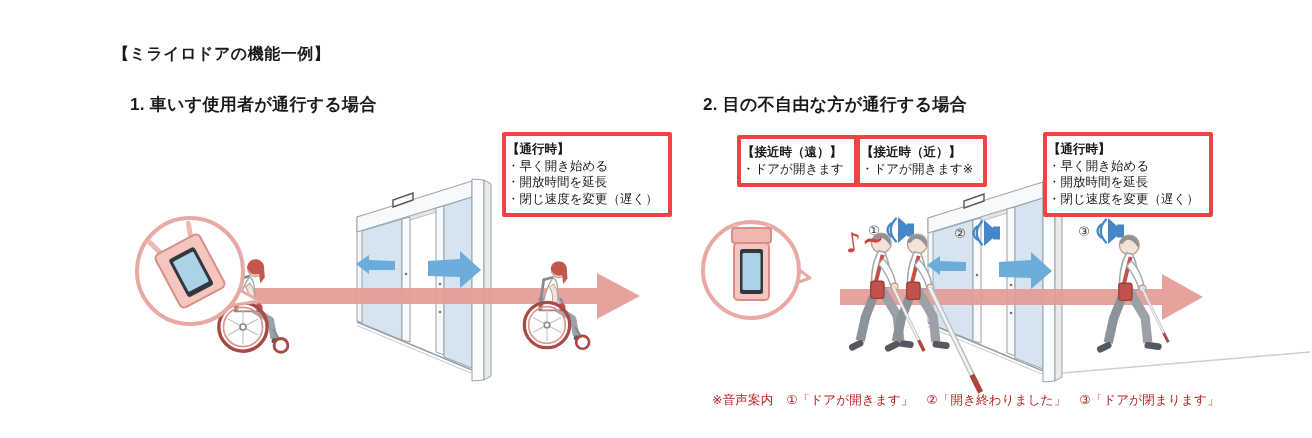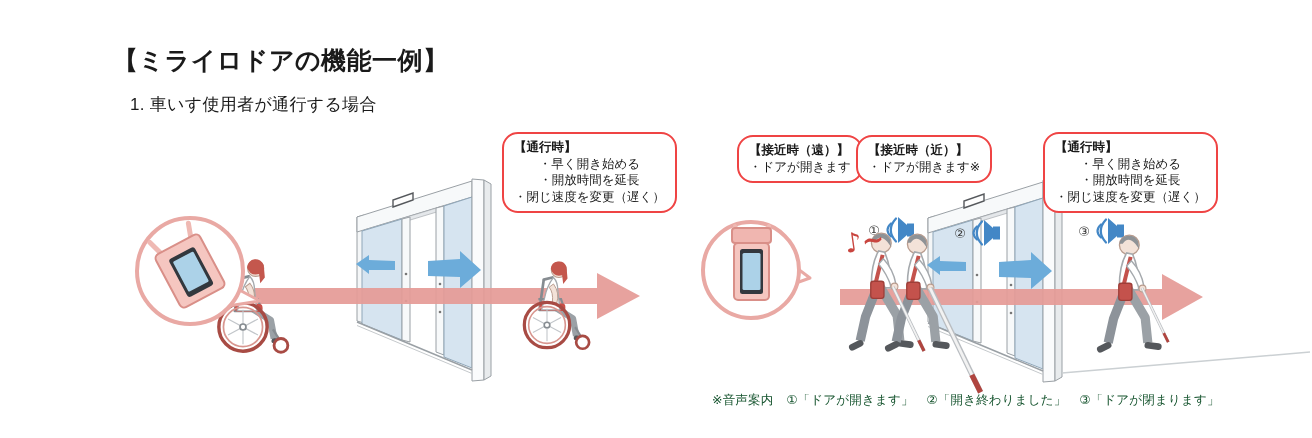--- a/index.html
+++ b/index.html
@@ -3,55 +3,56 @@
 <meta charset="utf-8">
 <style>
   html,body { margin:0; padding:0; background:#ffffff; }
   .canvas {
     position:relative; width:1312px; height:438px; background:#ffffff;
     font-family:"Liberation Sans","DejaVu Sans",sans-serif; color:#1a1a1a;
     overflow:hidden;
   }
   .page-title {
     position:absolute; left:113px; top:44px;
-    font-size:25px; font-weight:bold; letter-spacing:0.5px;
+    font-size:16px; font-weight:bold; letter-spacing:0.5px;
   }
   .sec-heading {
-    position:absolute; font-size:17px; font-weight:normal; letter-spacing:0.3px;
+    position:absolute; font-size:17px; font-weight:bold; letter-spacing:0.3px;
   }
   #sec1-heading { left:130px; top:93px; }
   #sec2-heading { left:703px; top:93px; }
   .callout {
     position:absolute; z-index:3; background:#ffffff;
-    border:2px solid #ef4444; border-radius:16px;
-    padding:5px 10px 6px 10px; width:max-content;
+    border:4px solid #ef4444; border-radius:2px;
+    padding:5px 10px 6px 1px; width:max-content;
     font-size:12.5px; line-height:16.5px;
   }
   .co-title { font-weight:bold; }
-  .co-line  { font-weight:normal;text-align:center; }
+  .co-line  { font-weight:normal; }
   #callout-l  { left:502px; top:132px; }
   #callout-r1 { left:737px; top:135px; }
   #callout-r2 { left:856px; top:135px; }
   #callout-r3 { left:1043px; top:132px; }
   .footnote {
     position:absolute; left:712px; top:392px; z-index:3;
-    font-size:12.5px; color:#14532d; letter-spacing:0.2px;
+    font-size:12.5px; color:#b91c1c; letter-spacing:0.2px;
   }
   .scene-svg { position:absolute; left:0; top:0; z-index:1; }
   .spk-num { font-size:13px; fill:#3a3a3a; text-anchor:middle; font-family:"DejaVu Sans",sans-serif; }
   .note-txt { font-size:27px; fill:#c9453f; font-weight:bold; font-family:"DejaVu Sans",sans-serif; }
 </style>
 </head>
 <body>
 
 <div class="canvas">
 
   <div class="page-title">【ミライロドアの機能一例】</div>
 
   <div class="sec-heading" id="sec1-heading">1. 車いす使用者が通行する場合</div>
+  <div class="sec-heading" id="sec2-heading">2. 目の不自由な方が通行する場合</div>
 
   <div class="callout" id="callout-l">
     <div class="co-title">【通行時】</div>
     <div class="co-line">・早く開き始める</div>
     <div class="co-line">・開放時間を延長</div>
     <div class="co-line">・閉じ速度を変更（遅く）</div>
   </div>
 
   <div class="callout" id="callout-r1">
     <div class="co-title">【接近時（遠）】</div>

